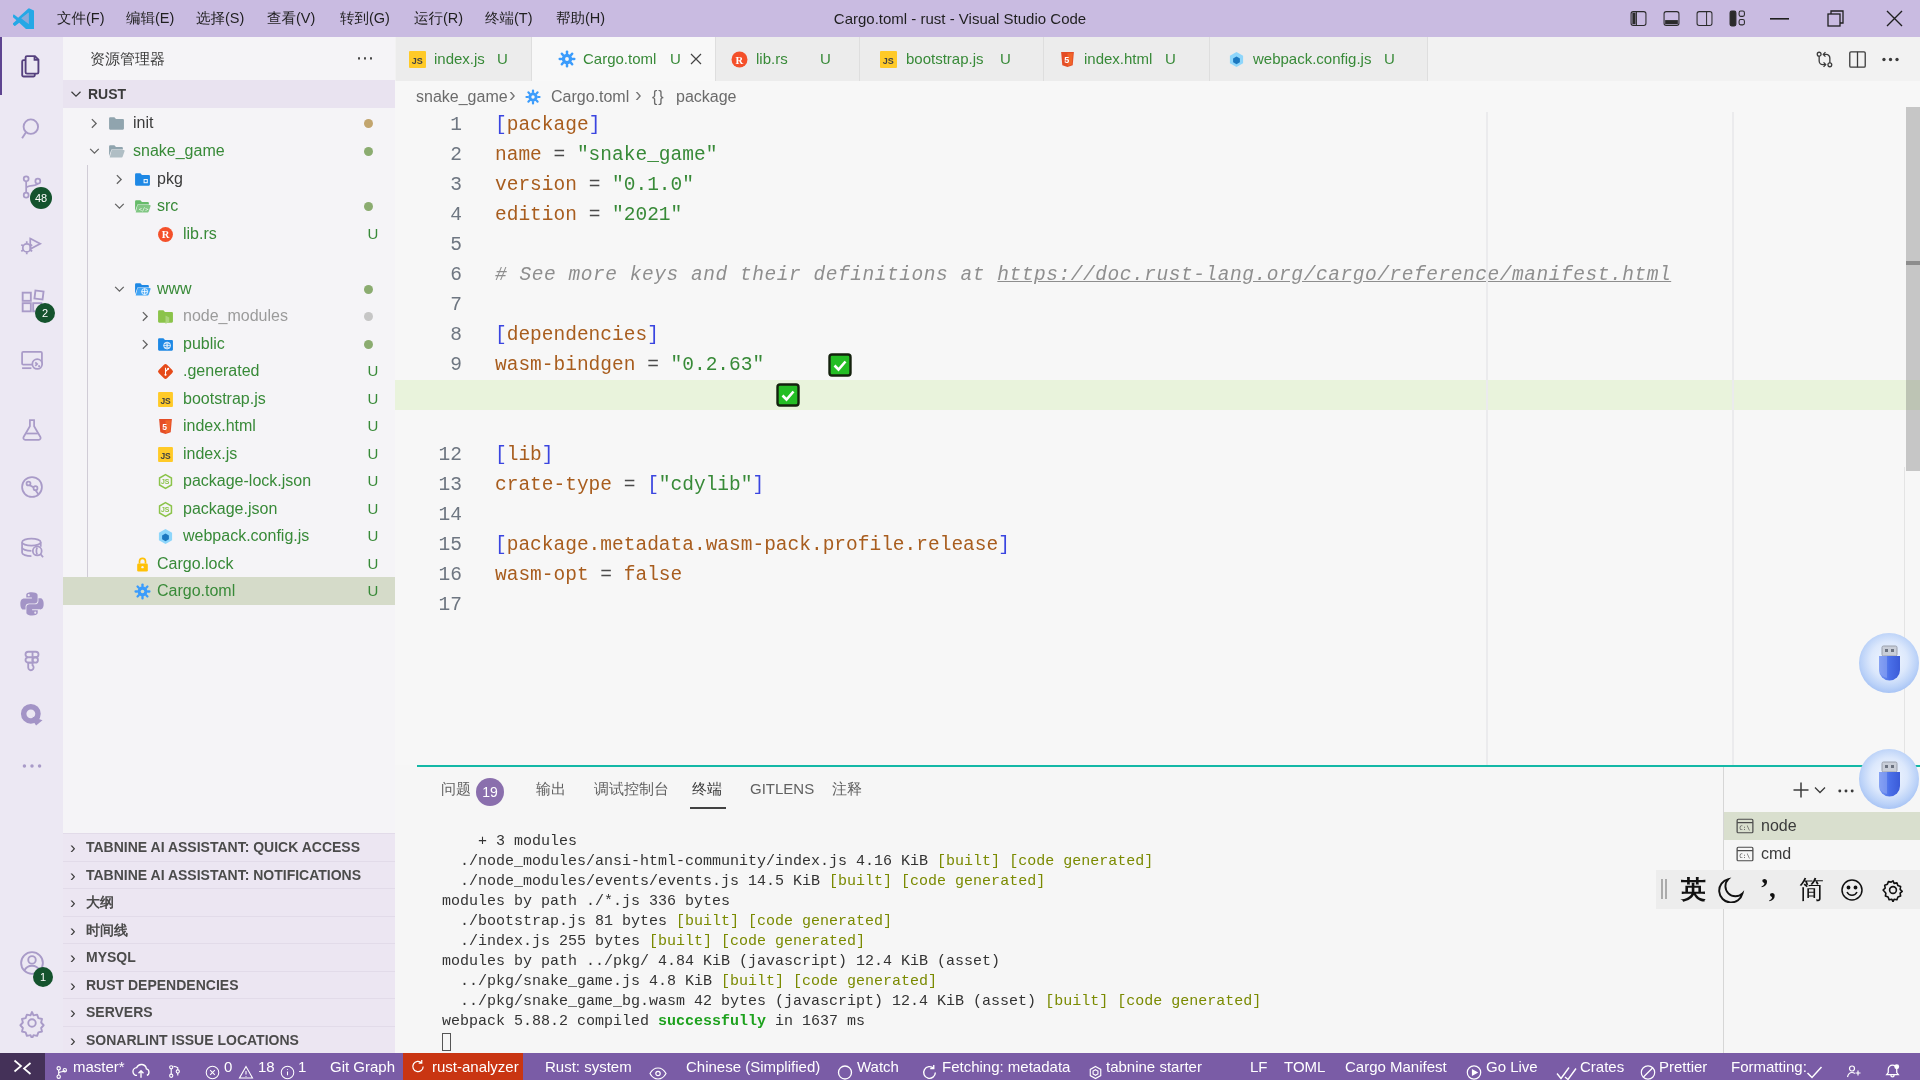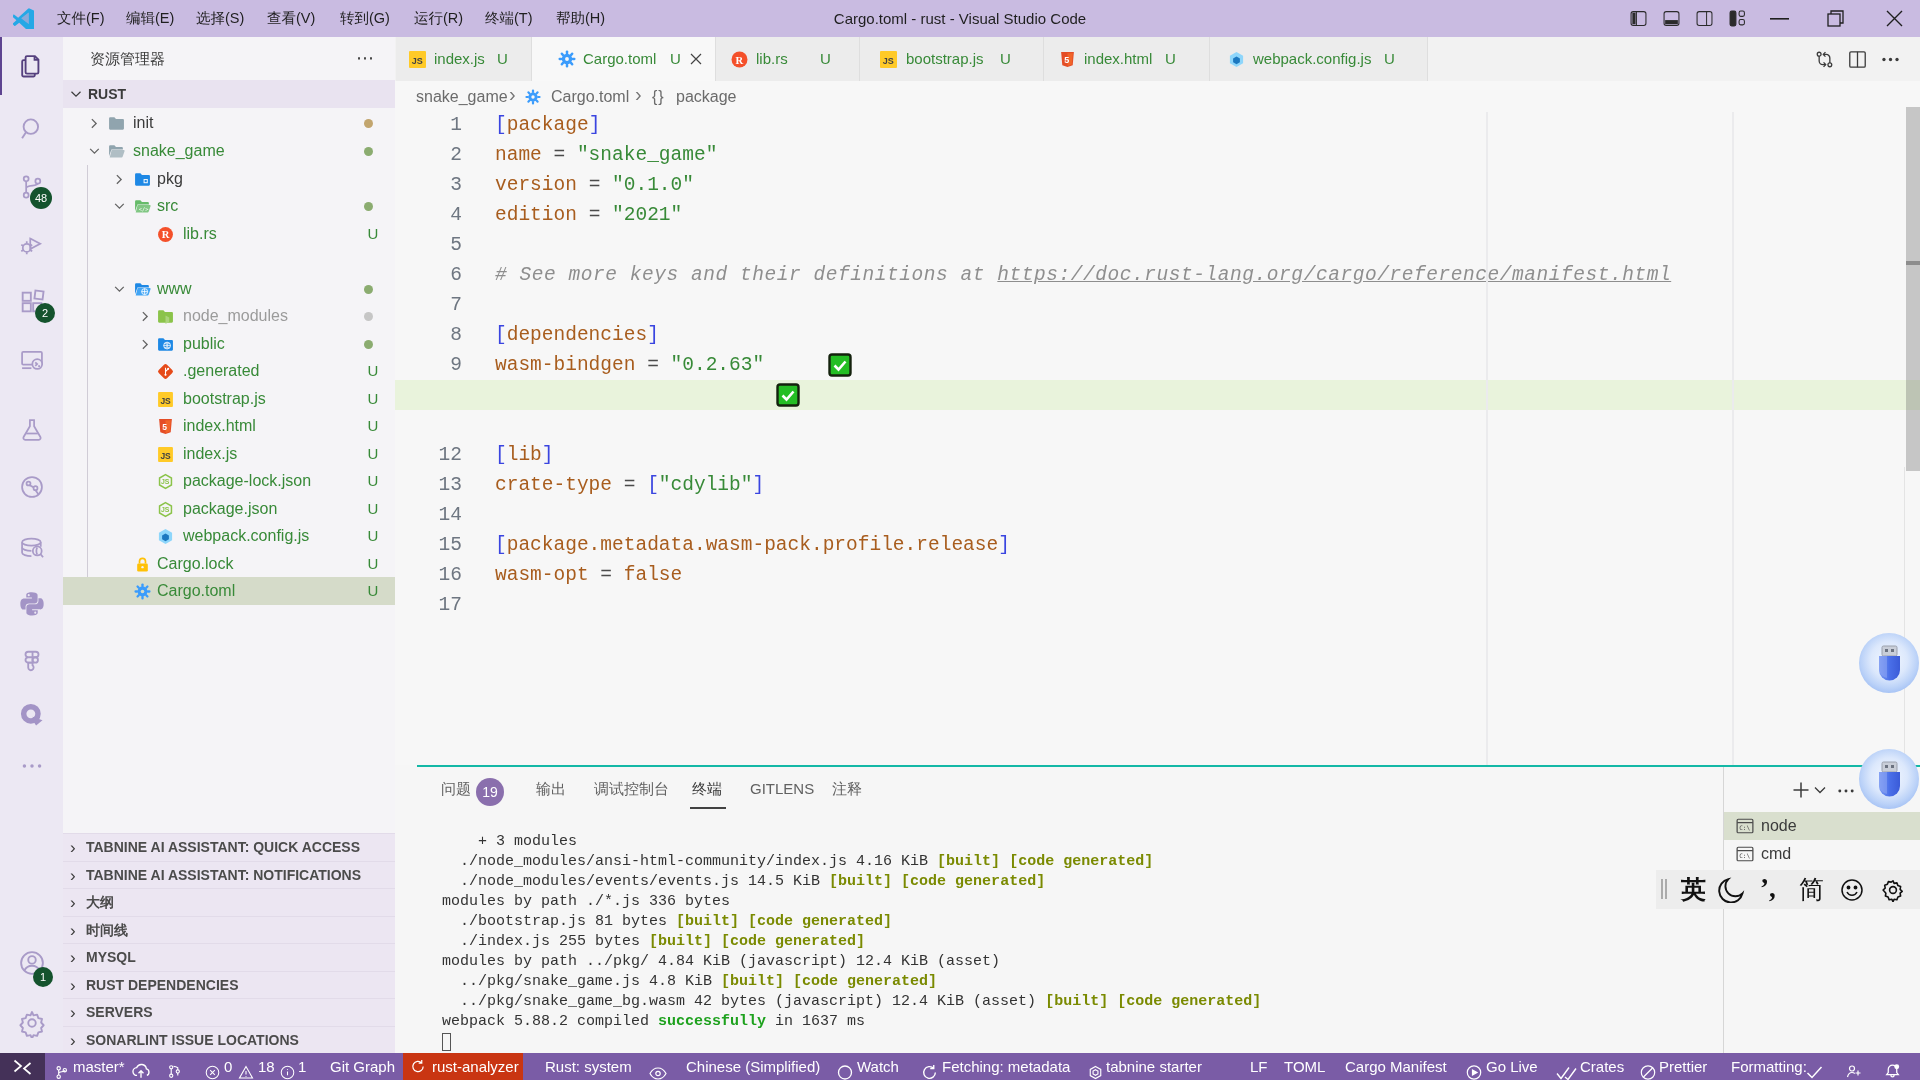--- a/index.html
+++ b/index.html
@@ -34,21 +34,21 @@
 #breadcrumb{position:absolute;left:0;top:44px;width:1525px;height:31px;background:#F7F7F7;color:#6B6B6B;font-size:16px;line-height:31px}
 #code{position:absolute;left:0;top:73px;width:1525px;height:655px;font-size:19.5px}
 .cl{position:absolute;left:0;width:1525px;height:30px;line-height:30px;white-space:pre}
 .ln{position:absolute;width:67px;text-align:right;color:#6E7681;font-family:"Liberation Mono",monospace;font-size:19.5px}
 .ct{position:absolute;left:100px;font-family:"Liberation Mono",monospace;white-space:pre}
 .tk{color:#A85D1E}.tb{color:#3A45E0}.ts{color:#388A38}.teq{color:#4b4b4b}.tc{color:#8E8E8E;font-style:italic}
 
 #panel{position:absolute;left:417px;top:765px;width:1525px;height:263px;background:#F6F6F6;border-top:2px solid #14b8a6}
 .ptab{position:absolute;top:0;height:44px;line-height:44px;font-size:15px;color:#616161;white-space:nowrap}
 #term{position:absolute;left:25px;top:65px;font-family:"Liberation Mono",monospace;font-size:15px;line-height:20px;color:#333;white-space:pre}
-.tg{color:#7A8A01;font-weight:bold}
+.tg{color:#7A8A01;font-weight:normal}
 .tgr{color:#1DA11D;font-weight:bold}
 .tbold{font-weight:normal}
 
 #statusbar{position:absolute;left:0;top:1053px;width:1920px;height:27px;background:#7A5CA6;color:#fff;font-size:15px}
 .sitem{position:absolute;top:0;height:27px;line-height:27px;white-space:nowrap}
 </style>
 </head>
 <body>
 <svg width="0" height="0" style="position:absolute">
   <defs>

